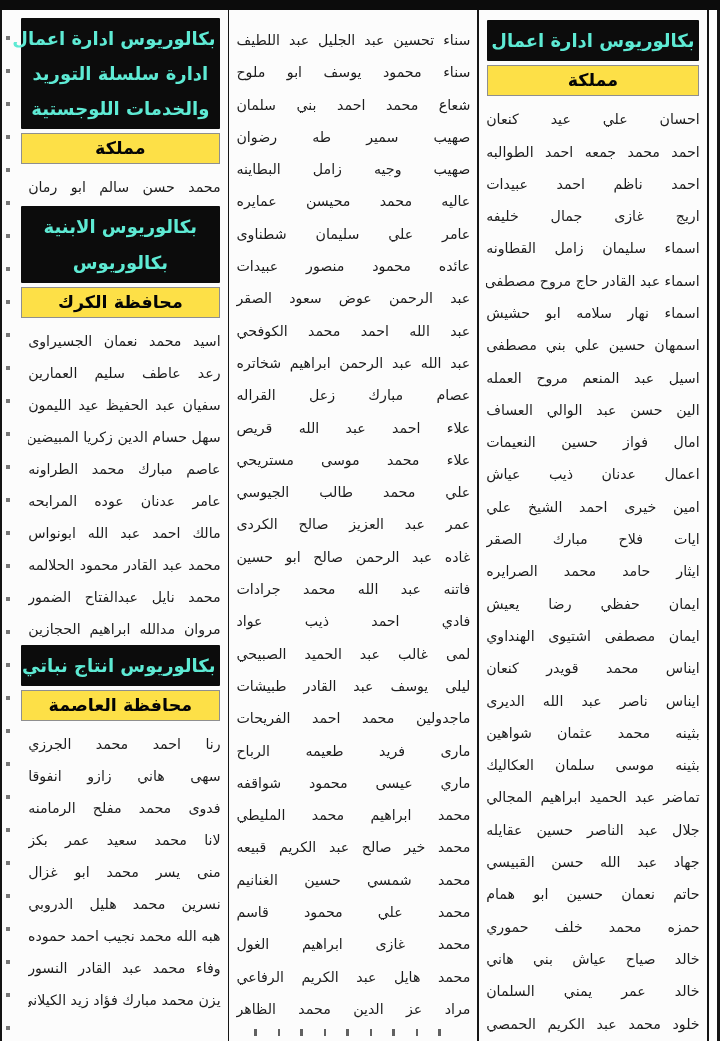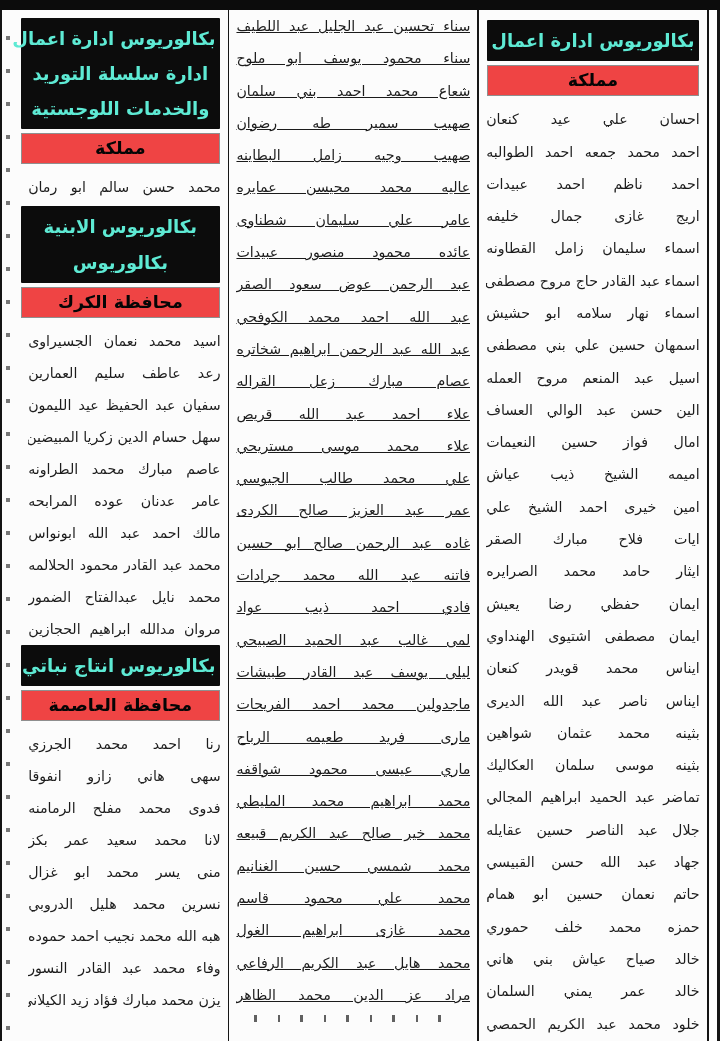--- a/index.html
+++ b/index.html
@@ -15,29 +15,29 @@
   .edge-right { width:14px; border-left:2px solid #141414; border-right:3px solid #141414; }
   .edge-left  { width:14px; border-left:2px solid #141414; }
   .edge-left .frag {
     position:absolute; top:0; bottom:0; right:3px; width:4px;
     background:repeating-linear-gradient(180deg, transparent 0 26px, #4a4a4a 26px 30px, transparent 30px 33px);
     opacity:.75;
   }
   .vsep { width:2px; background:#161616; }
   .col { padding:6px 7px 0 7px; overflow:hidden; }
   .col-right { width:244px; padding-top:10px; }
-  .col-mid   { width:266px; padding-top:0;text-decoration:underline; }
+  .col-mid   { width:266px; padding-top:14px; }
   .col-left  { width:230px; padding-top:8px; }
   .degree {
     background:#0c0c0c; color:#5eead4; font-weight:bold; text-align:center;
     font-size:18px; padding:3px 4px; margin:0 1px 4px 1px; border-radius:1px;
   }
   .degree .degree-line { line-height:1.95; white-space:nowrap; }
   .region {
-    background:#ef4444; color:#050505; font-weight:bold; text-align:center;
+    background:#fde047; color:#050505; font-weight:bold; text-align:center;
     font-size:17.5px; line-height:1.55; padding:1px 4px; margin:0 1px 7px 1px;
     border:1px solid #8f8f8f;
   }
   .names { display:block; }
   .name-row {
     font-size:14.2px; height:32.3px; line-height:32.3px;
     text-align:justify; text-align-last:justify; overflow:hidden;
     white-space:nowrap; color:#1c1c1c; letter-spacing:.1px;
   }
   .col-left .name-row { height:32px; line-height:32px;margin-left:8px; }
@@ -69,21 +69,21 @@
           <div class="name-row">احمد محمد جمعه احمد الطوالبه</div>
           <div class="name-row">احمد ناظم احمد عبيدات</div>
           <div class="name-row">اريج غازى جمال خليفه</div>
           <div class="name-row">اسماء سليمان زامل القطاونه</div>
           <div class="name-row">اسماء عبد القادر حاج مروح مصطفى</div>
           <div class="name-row">اسماء نهار سلامه ابو حشيش</div>
           <div class="name-row">اسمهان حسين علي بني مصطفى</div>
           <div class="name-row">اسيل عبد المنعم مروح العمله</div>
           <div class="name-row">الين حسن عبد الوالي العساف</div>
           <div class="name-row">امال فواز حسين النعيمات</div>
-          <div class="name-row">اميمه الشيخ ذيب عياش</div>
+          <div class="name-row">اعمال عدنان ذيب عياش</div>
           <div class="name-row">امين خيرى احمد الشيخ علي</div>
           <div class="name-row">ايات فلاح مبارك الصقر</div>
           <div class="name-row">ايثار حامد محمد الصرايره</div>
           <div class="name-row">ايمان حفظي رضا يعيش</div>
           <div class="name-row">ايمان مصطفى اشتيوى الهنداوي</div>
           <div class="name-row">ايناس محمد قويدر كنعان</div>
           <div class="name-row">ايناس ناصر عبد الله الديرى</div>
           <div class="name-row">بثينه محمد عثمان شواهين</div>
           <div class="name-row">بثينه موسى سلمان العكاليك</div>
           <div class="name-row">تماضر عبد الحميد ابراهيم المجالي</div>

